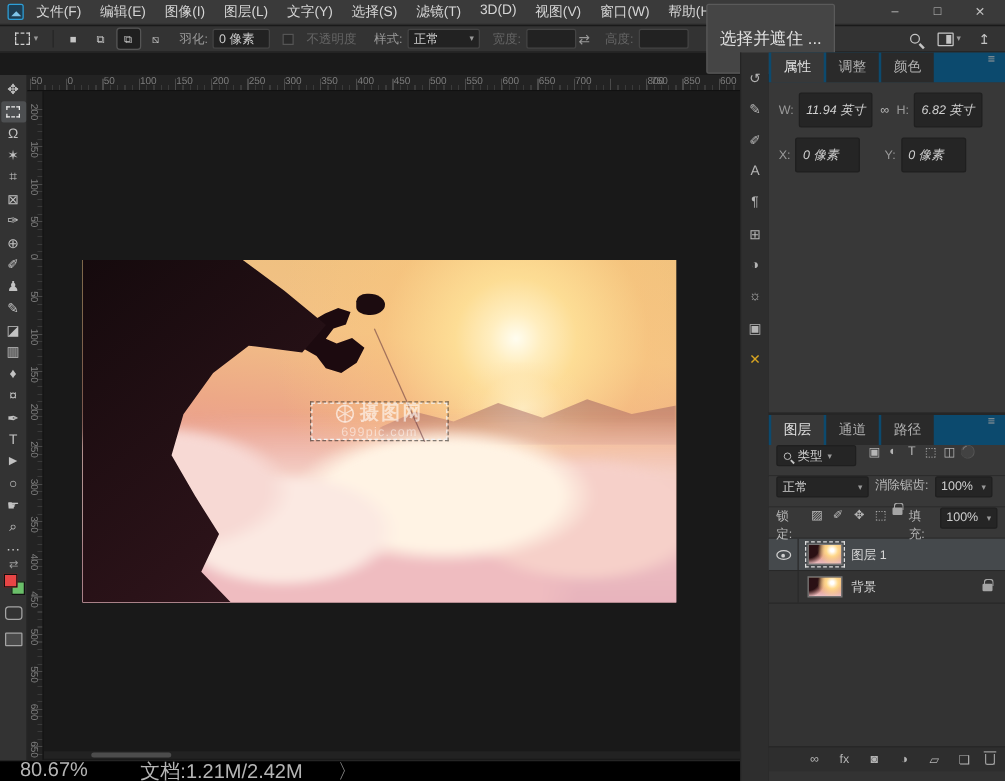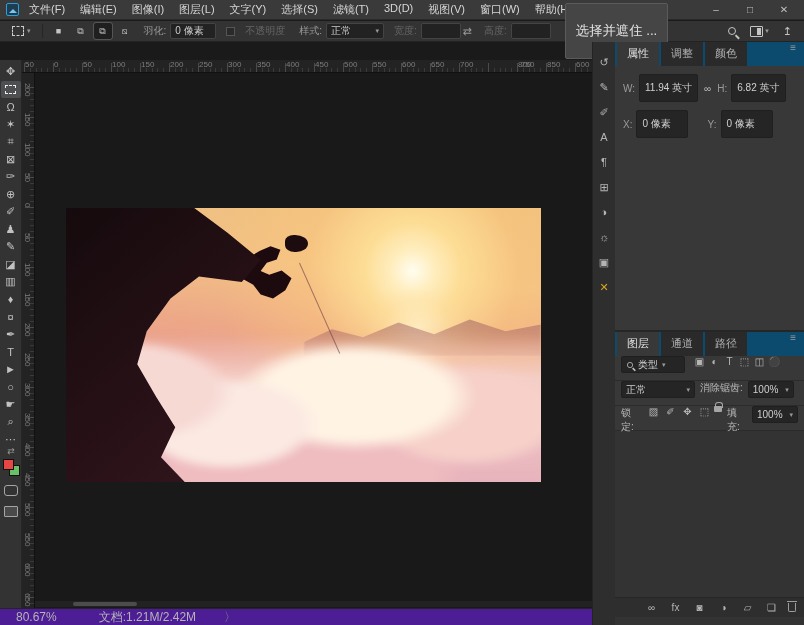--- a/index.html
+++ b/index.html
@@ -113,21 +113,21 @@
   .rightcol { position:absolute; left:615px; top:42px; width:189px; height:583px; background:#333; }
   .ptabs { position:absolute; left:0; width:189px; height:24px; background:#0c4a6e; display:flex; gap:2px; padding-left:2px; }
   .ptab { padding:4px 10px 5px; font-size:11px; color:#b0b0b0; background:#2a2a2a; }
   .ptab.active { background:#383838; color:#e2e2e2; }
   .pmenu { margin-left:auto; color:#9a9a9a; padding:0 8px 5px 0; font-size:10px; }
   .props-body { position:absolute; top:24px; left:0; width:189px; height:264px; background:#383838; }
   .props-row1 { display:flex; align-items:center; gap:8px; padding:8px 10px; border-bottom:1px solid #2c2c2c; color:#cfcfcf; }
   .pic-icon { width:18px; height:14px; border:1px solid #9a9a9a; border-radius:2px; position:relative; background:#555; }
   .pic-icon::after { content:''; position:absolute; left:2px; bottom:1px; border-left:4px solid transparent; border-right:4px solid transparent; border-bottom:5px solid #bbb; }
   .dim-row { display:flex; align-items:center; gap:4px; padding:8px 8px 0; font-size:10px; color:#9a9a9a; }
-  .dim-field { background:#252525; border:1px solid #1f1f1f; border-radius:2px; height:17px; min-width:52px; padding:13px 5px; display:flex; align-items:center; color:#d0d0d0; }
+  .dim-field { background:#252525; border:1px solid #1f1f1f; border-radius:2px; height:17px; min-width:52px; padding:13px 5px; display:flex; align-items:center; color:#d0d0d0;font-style:italic; }
   .linkw { color:#bbb; font-size:10px; padding:0 2px; }
 
   .layers-wrap { position:absolute; top:288px; left:0; width:189px; height:295px; background:#333; border-top:2px solid #262626; }
   .layers-wrap .ptabs { top:0; }
   .lrow { display:flex; gap:5px; padding:0 6px; height:25px; border-bottom:1px solid #2b2b2b; font-size:10px; color:#b8b8b8; background:#383838; }
   .type-select { display:flex; align-items:center; gap:4px; background:#252525; border:1px solid #1f1f1f; border-radius:2px; height:17px; padding:0 4px; min-width:64px; color:#cfcfcf; }
   .type-select .css-mag { transform:scale(0.75); }
   .f-ic { width:15px; text-align:center; color:#b5b5b5; font-size:10px; }
   .blend-select { background:#252525; border:1px solid #1f1f1f; border-radius:2px; height:17px; min-width:74px; padding:0 4px; display:flex; align-items:center; justify-content:space-between; color:#cfcfcf; }
   .mini-select { background:#252525; border:1px solid #1f1f1f; border-radius:2px; height:17px; min-width:46px; padding:0 4px; display:flex; align-items:center; justify-content:space-between; color:#cfcfcf; }
@@ -146,21 +146,21 @@
   .mini-thumb.corners { outline:1px dashed #ddd; outline-offset:1px; }
   .layer-name { font-size:10px; color:#d6d6d6; }
   .row-lock { margin-left:auto; margin-right:10px; }
   .css-lock { width:8px; height:6px; background:#a5a5a5; border-radius:1px; position:relative; display:inline-block; }
   .css-lock::before { content:''; position:absolute; top:-4px; left:1px; width:6px; height:5px; border:1px solid #a5a5a5; border-bottom:none; border-radius:3px 3px 0 0; }
   .layers-footer { position:absolute; left:0; bottom:8px; width:189px; height:20px; border-top:1px solid #262626; background:#2e2e2e; display:flex; align-items:center; justify-content:flex-end; gap:9px; padding-right:8px; color:#9c9c9c; font-size:10px; }
   .css-trash { width:8px; height:9px; border:1px solid #9c9c9c; border-top:none; border-radius:0 0 2px 2px; position:relative; display:inline-block; }
   .css-trash::before { content:''; position:absolute; top:-2px; left:-2px; width:10px; height:1px; background:#9c9c9c; }
 
   
-  .statusbar { position:absolute; left:0; top:608px; width:592px; height:17px; background:#4c1d95; border-top:1px solid #242424; display:flex; align-items:center; font-size:12px; color:#b5b5b5; }
+  .statusbar { position:absolute; left:0; top:608px; width:592px; height:17px; background:#000000; border-top:1px solid #242424; display:flex; align-items:center; font-size:16px; color:#b5b5b5; }
   .statusbar .zoomv { margin-left:16px; }
   .statusbar .docv { margin-left:42px; }
   .statusbar .chev { margin-left:28px; color:#8a8a8a; }
 </style>
 </head>
 <body>
 
 <div class="app">
 
   <div class="menubar">
@@ -381,20 +381,32 @@
 
   <div class="pasteboard">
     <div class="ps-image">
       <div class="sunglow"></div>
       <div class="mountain"></div>
       <div class="clouds"></div>
       <div class="rope"></div>
       <div class="rock-knob"></div>
       <div class="climber"></div>
       <div class="cliff"></div>
+      <div class="selection-ants">
+        <div class="watermark">
+          <div class="wm-row">
+            <svg width="16" height="16" viewBox="0 0 24 24">
+              <circle cx="12" cy="12" r="10" fill="none" stroke="rgba(255,255,255,0.6)" stroke-width="2"></circle>
+              <path d="M12 2 L12 12 M12 12 L20.7 7 M12 12 L20.7 17 M12 12 L12 22 M12 12 L3.3 17 M12 12 L3.3 7" stroke="rgba(255,255,255,0.6)" stroke-width="1.6" fill="none"></path>
+            </svg>
+            <span class="wm-brand">摄图网</span>
+          </div>
+          <span class="wm-url">699pic.com</span>
+        </div>
+      </div>
     </div>
     <div class="hscroll">
         <span class="thumb"></span>
       </div>
   </div>
 
   <div class="panelstrip">
 
   <span class="strip-icon">↺</span>
       <span class="strip-icon">✎</span>
@@ -485,20 +497,37 @@
             <span class="f-ic">✥</span>
             <span class="f-ic">⬚</span>
             <span class="f-ic css-lock"></span>
           </span>
         <span>填充:</span>
         <div class="mini-select">
           <span>100%</span>
             <span class="caret">▾</span>
         </div>
       </div>
+      <div class="layer-list">
+        <div class="layer-row selected">
+          <span class="eye-cell">
+              <span class="css-eye"></span>
+            </span>
+          <span class="mini-thumb corners"></span>
+          <span class="layer-name">图层 1</span>
+        </div>
+        <div class="layer-row">
+          <span class="eye-cell">
+              <span class="eye-empty"></span>
+            </span>
+          <span class="mini-thumb"></span>
+          <span class="layer-name">背景</span>
+          <span class="row-lock"><span class="css-lock"></span></span>
+        </div>
+      </div>
       <div class="layers-footer">
 
       <span class="f-ic">∞</span>
           <span class="f-ic">fx</span>
           <span class="f-ic">◙</span>
           <span class="f-ic">◑</span>
           <span class="f-ic">▱</span>
           <span class="f-ic">❏</span>
           <span class="f-ic css-trash"></span>
         </div>

